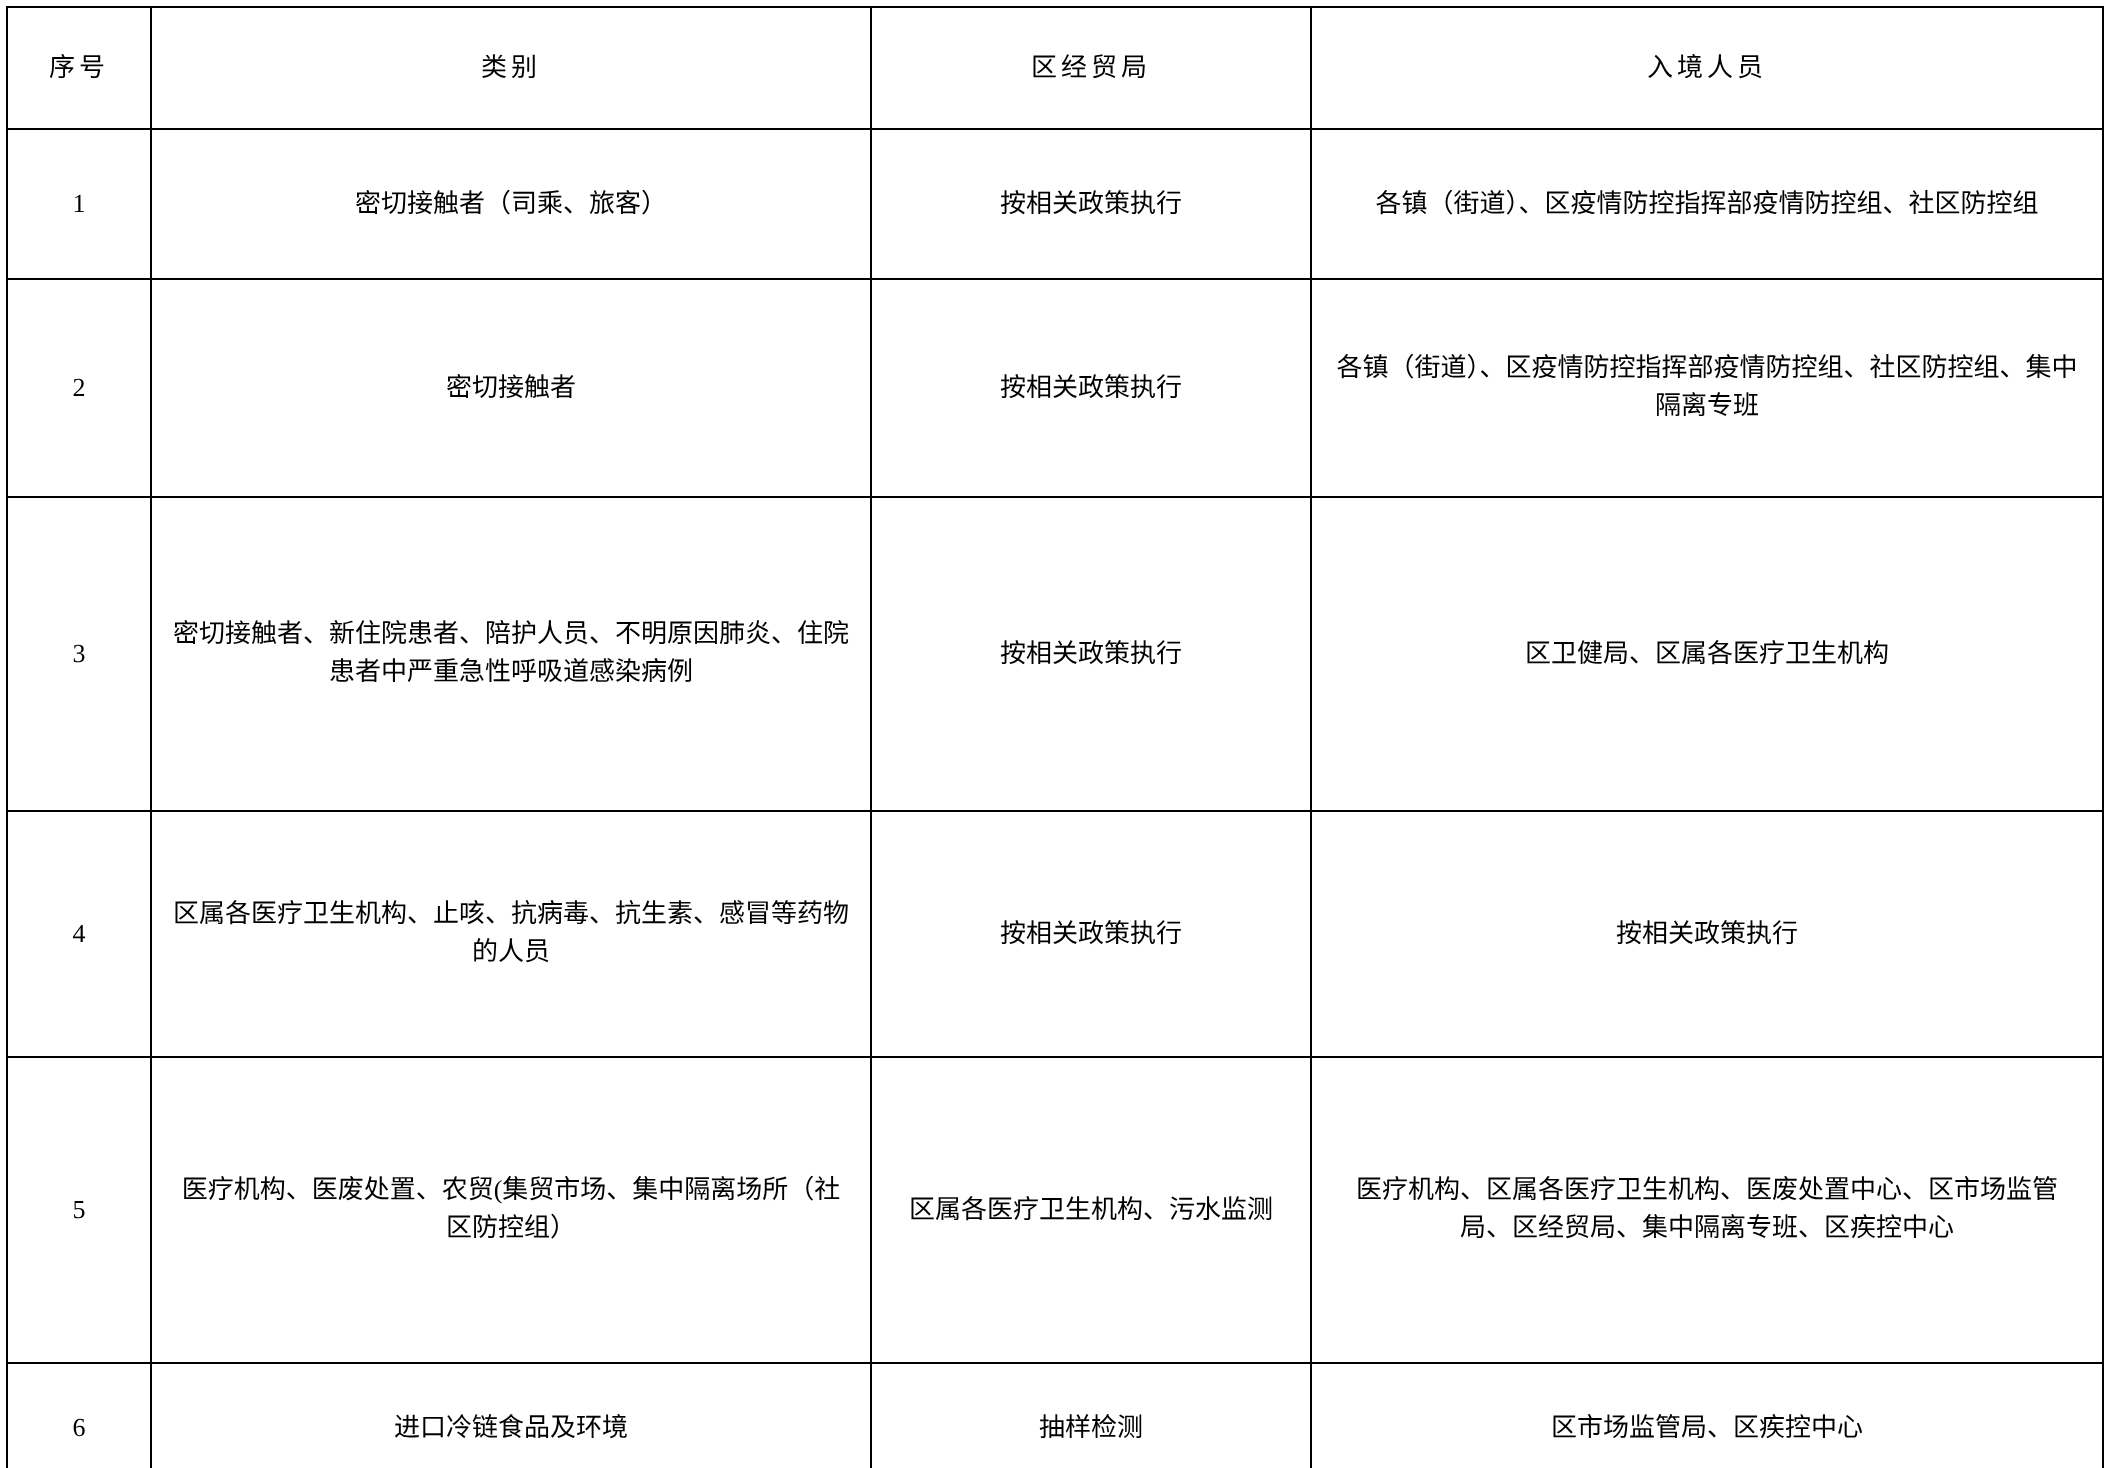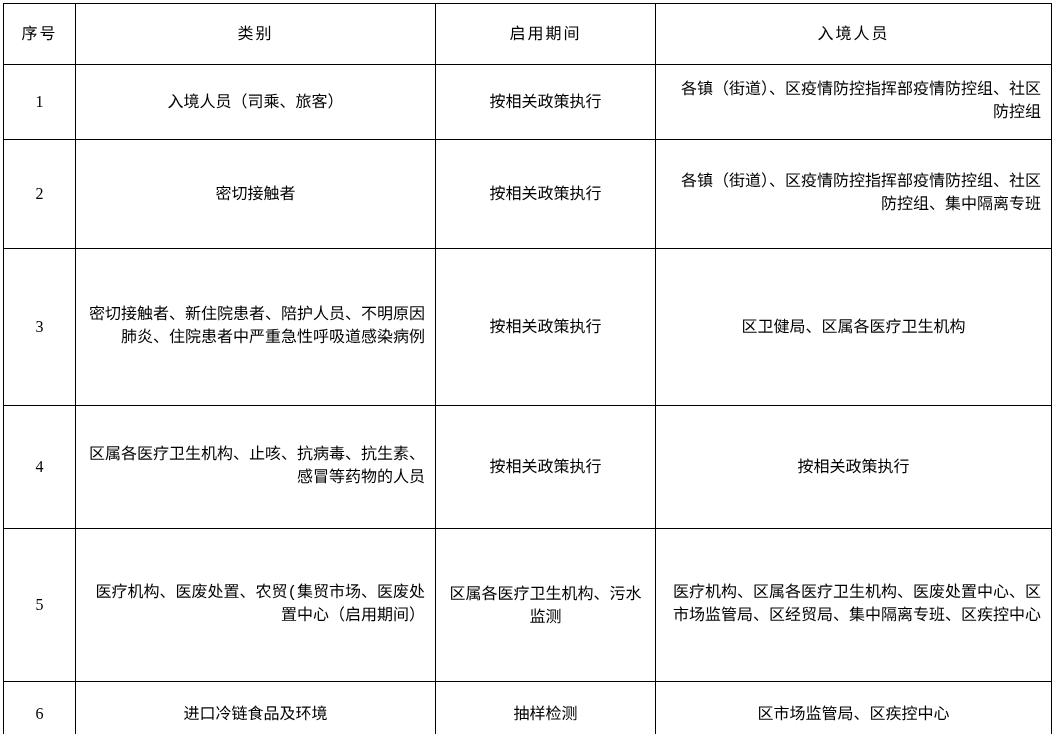--- a/index.html
+++ b/index.html
@@ -22,21 +22,21 @@
   }
   table.detect-table {
     border-collapse: collapse;
     width: 1048px;
     margin: 3px 0 0 3px;
     table-layout: fixed;
   }
   table.detect-table td, table.detect-table th {
     border: 1px solid #000000;
     padding: 6px 10px;
-    font-size: 16px;
+    font-size: 13px;
     line-height: 1.45;
     vertical-align: middle;
     font-weight: normal;
   }
   col.c-index { width: 72px; }
   col.c-category { width: 360px; }
   col.c-freq { width: 220px; }
   col.c-dept { width: 396px; }
 
   .head-cell {
@@ -44,22 +44,21 @@
     letter-spacing: 2px;
     height: 48px;
   }
   .cell-index {
     text-align: center;
   }
   .cell-center {
     text-align: center;
   }
   .cell-just {
-    text-align: right;
-    font-family: Liberation Mono, monospace;
+    text-align: center;
   }
   
   tr.r-head td { height: 48px; }
   tr.r1 td { height: 62px; }
   tr.r2 td { height: 96px; }
   tr.r3 td { height: 144px; }
   tr.r4 td { height: 110px; }
   tr.r5 td { height: 140px; }
   tr.r6 td { height: 52px; }
 </style>
@@ -71,28 +70,28 @@
     <colgroup>
       <col class="c-index">
       <col class="c-category">
       <col class="c-freq">
       <col class="c-dept">
     </colgroup>
     <thead>
       <tr class="r-head">
         <td class="head-cell">序号</td>
         <td class="head-cell">类别</td>
-        <td class="head-cell">启用期间</td>
+        <td class="head-cell">区经贸局</td>
         <td class="head-cell">入境人员</td>
       </tr>
     </thead>
     <tbody>
       <tr class="r1">
         <td class="cell-index">1</td>
-        <td class="cell-center">入境人员（司乘、旅客）</td>
+        <td class="cell-center">密切接触者（司乘、旅客）</td>
         <td class="cell-center">按相关政策执行</td>
         <td class="cell-just">各镇（街道）、区疫情防控指挥部疫情防控组、社区防控组</td>
       </tr>
       <tr class="r2">
         <td class="cell-index">2</td>
         <td class="cell-center">密切接触者</td>
         <td class="cell-center">按相关政策执行</td>
         <td class="cell-just">各镇（街道）、区疫情防控指挥部疫情防控组、社区防控组、集中隔离专班</td>
       </tr>
       <tr class="r3">
@@ -102,21 +101,21 @@
         <td class="cell-center">区卫健局、区属各医疗卫生机构</td>
       </tr>
       <tr class="r4">
         <td class="cell-index">4</td>
         <td class="cell-just">区属各医疗卫生机构、止咳、抗病毒、抗生素、感冒等药物的人员</td>
         <td class="cell-center">按相关政策执行</td>
         <td class="cell-center">按相关政策执行</td>
       </tr>
       <tr class="r5">
         <td class="cell-index">5</td>
-        <td class="cell-just">医疗机构、医废处置、农贸(集贸市场、医废处置中心（启用期间）</td>
+        <td class="cell-just">医疗机构、医废处置、农贸(集贸市场、集中隔离场所（社区防控组）</td>
         <td class="cell-center">区属各医疗卫生机构、污水监测</td>
         <td class="cell-just">医疗机构、区属各医疗卫生机构、医废处置中心、区市场监管局、区经贸局、集中隔离专班、区疾控中心</td>
       </tr>
       <tr class="r6">
         <td class="cell-index">6</td>
         <td class="cell-center">进口冷链食品及环境</td>
         <td class="cell-center">抽样检测</td>
         <td class="cell-center">区市场监管局、区疾控中心</td>
       </tr>
     </tbody>

